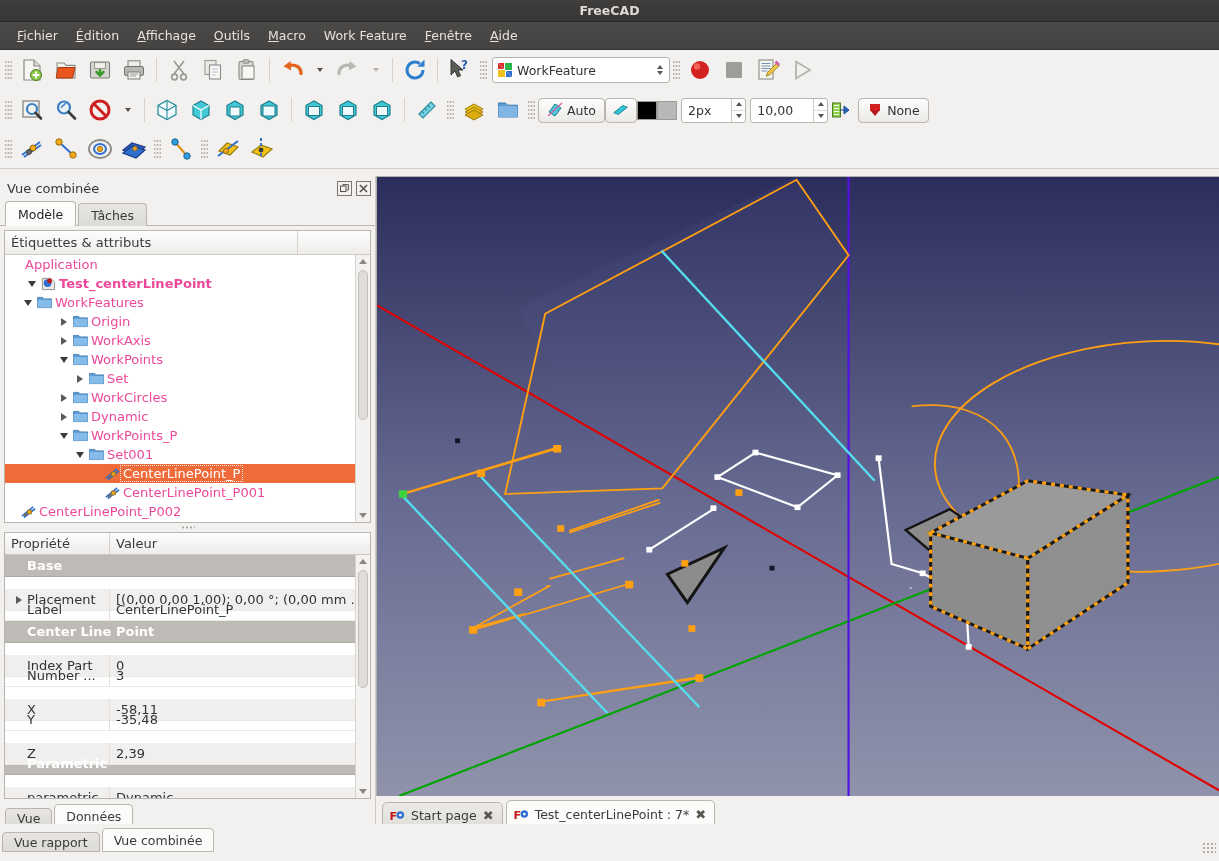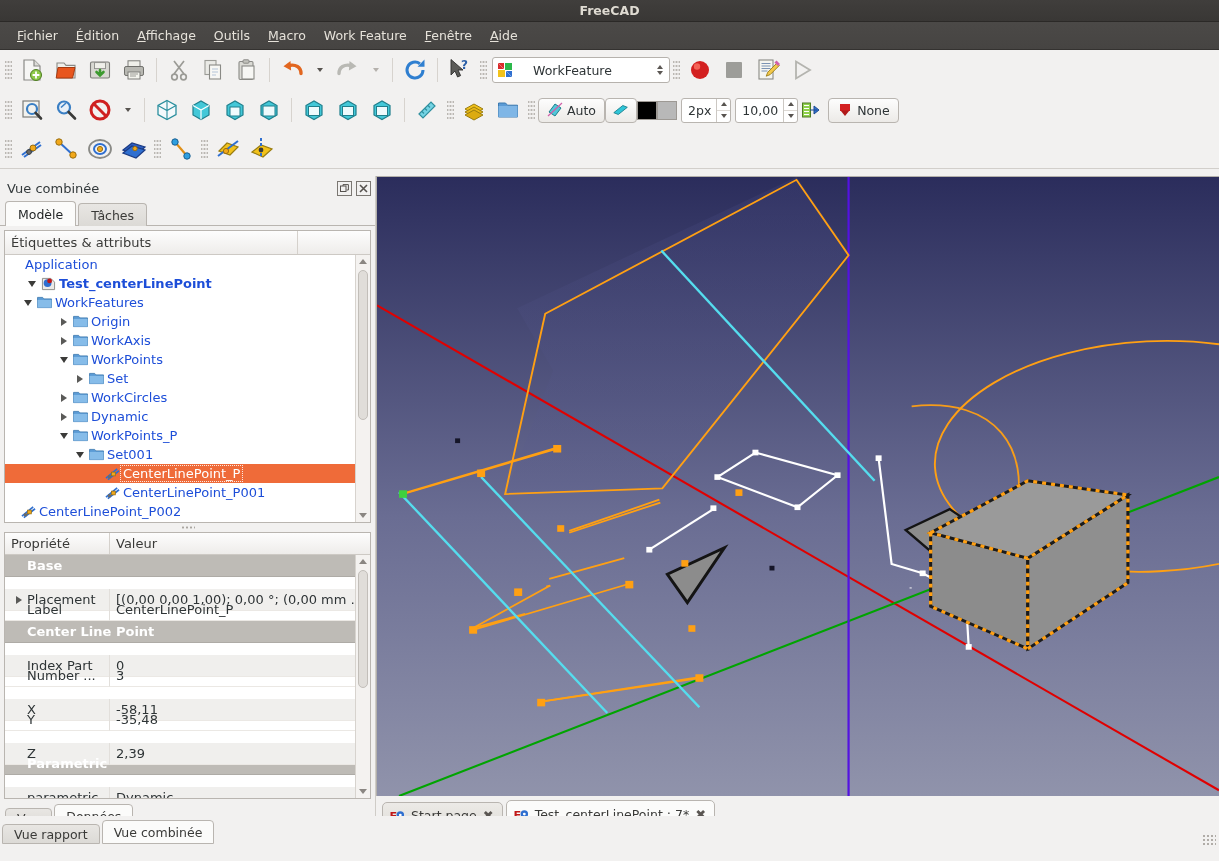--- a/index.html
+++ b/index.html
@@ -57,38 +57,38 @@
   .tbtn.sm { width:22px; }
   .icon { display:block; }
 
   
   .wb-combo {
     height:26px; min-width:178px; background:#fff;
     border:1px solid #b6b2ad; border-radius:3px;
     display:flex; align-items:center; padding:0 2px 0 4px; margin-left:2px;
     font-size:12.5px; color:#2e3436;
   }
-  .wb-combo .lbl { flex:1; padding-left:20px; }
+  .wb-combo .lbl { flex:1; padding-left:4px; }
   .spin-arrows { width:13px; display:flex; flex-direction:column; align-items:center;
       justify-content:center; gap:2px; padding-right:2px;}
   .spin-arrows i { display:block; width:0;height:0;border-left:3.5px solid transparent;
       border-right:3.5px solid transparent; }
   .spin-arrows i.up { border-bottom:4px solid #5b5753; }
   .spin-arrows i.dn { border-top:4px solid #5b5753; }
 
   .pillbtn {
     height:25px; background:linear-gradient(to bottom,#fdfdfd,#eceae7);
     border:1px solid #b9b5b0; border-radius:4px;
     display:flex; align-items:center; gap:4px; padding:0 8px;
     font-size:12.5px; color:#2e3436; cursor:default; flex:none;
   }
   .swatch { width:20px;height:19px;border:1px solid #9d9994; flex:none; }
   .numbox {
     height:25px; background:#fff; border:1px solid #b9b5b0; border-radius:3px;
-    display:flex; align-items:center; font-size:12.5px; color:#2e3436;
+    display:flex; align-items:center; font-size:12.5px; color:#2e3436;gap:15px;
   }
   .numbox .v { padding:0 5px 0 6px; }
   .numbox .st { width:14px; border-left:1px solid #ccc8c3; height:100%;
     display:flex; flex-direction:column; }
   .numbox .st span { flex:1; display:flex; align-items:center; justify-content:center; }
   .numbox .st span:first-child { border-bottom:1px solid #ddd9d4; }
   .tri-up { width:0;height:0;border-left:3.5px solid transparent;border-right:3.5px solid transparent;border-bottom:4px solid #57534f; }
   .tri-dn { width:0;height:0;border-left:3.5px solid transparent;border-right:3.5px solid transparent;border-top:4px solid #57534f; }
 
   
@@ -116,21 +116,21 @@
 
   .treewrap { flex:none; height:293px; margin:4px 4px 0 4px; background:#fff;
     border:1px solid #b9b5b0; display:flex; flex-direction:column; position:relative;}
   .tree-colhead { height:24px; display:flex; border-bottom:1px solid #cdc9c4;
     background:linear-gradient(to bottom,#fdfdfd,#eeecea); flex:none; }
   .tree-colhead .c1 { flex:1; display:flex; align-items:center; padding-left:6px;
      font-size:13px; color:#3a3a38; border-right:1px solid #d5d1cc; }
   .tree-colhead .c2 { width:72px; }
   .tree-body { flex:1; overflow:hidden; position:relative; }
   .trow { height:19px; display:flex; align-items:center; font-size:13px;
-      color:#1d4ed8; white-space:nowrap; cursor:default; }
+      color:#ec4899; white-space:nowrap; cursor:default; }
   .trow.sel { background:#ef6b39; color:#fff; }
   .trow.sel .tlabel { outline:1px dotted rgba(255,255,255,.85); padding:0 2px; }
   .arrowbox { width:14px; display:flex; align-items:center; justify-content:center; flex:none;}
   .arr-r { width:0;height:0;border-top:4px solid transparent;border-bottom:4px solid transparent;border-left:6px solid #5a5a58; }
   .arr-d { width:0;height:0;border-left:4.5px solid transparent;border-right:4.5px solid transparent;border-top:6px solid #3b3b39; }
   .tico { width:18px; flex:none; display:flex; align-items:center; justify-content:center; }
   .tlabel { padding-left:2px; }
   .trow.bold .tlabel { font-weight:bold; }
 
   .vscroll { position:absolute; right:0; top:24px; bottom:0; width:15px;
@@ -187,21 +187,21 @@
   .dtab {
     height:26px; padding:0 8px 0 7px; display:flex; align-items:center; gap:6px;
     font-size:12.5px; border:1px solid #b9b5b0; border-radius:5px 5px 0 0;
     background:linear-gradient(to bottom,#eceae7,#e0ded9); color:#3a3a38;
     margin-right:3px; cursor:default;
   }
   .dtab.active { background:#fbfbfa; height:28px; }
   .closex { font-weight:bold; color:#5a5652; font-size:13px; }
 
   
-  .statusbar { position:absolute; left:0; right:0; bottom:12px; height:33px;
+  .statusbar { position:absolute; left:0; right:0; bottom:4px; height:33px;
      background:#f2f1f0; }
   .grip-corner { position:absolute; right:3px; bottom:3px; width:14px; height:12px;
      background-image:radial-gradient(circle,#b0aca7 1px,transparent 1.2px);
      background-size:4px 4px; }
 </style>
 </head>
 <body>
 
 <div id="app">
 

